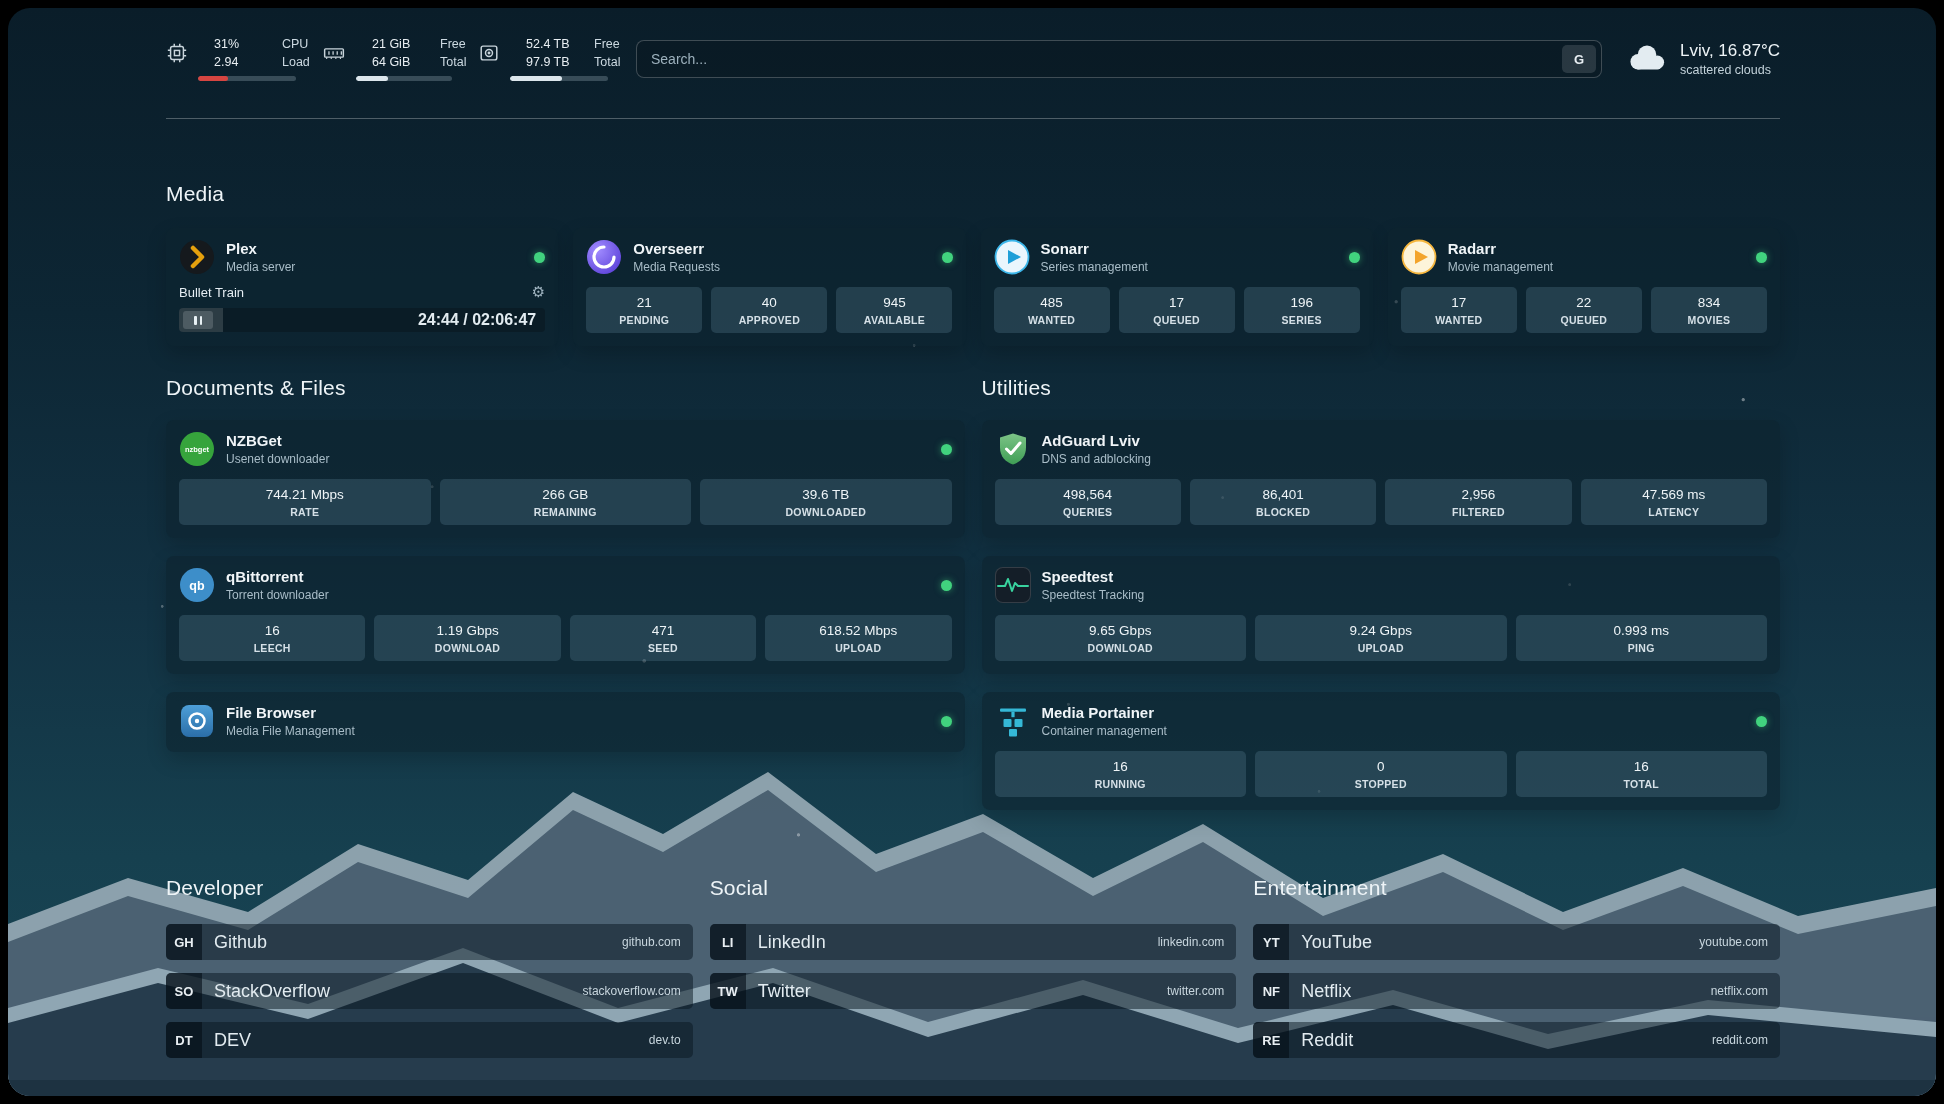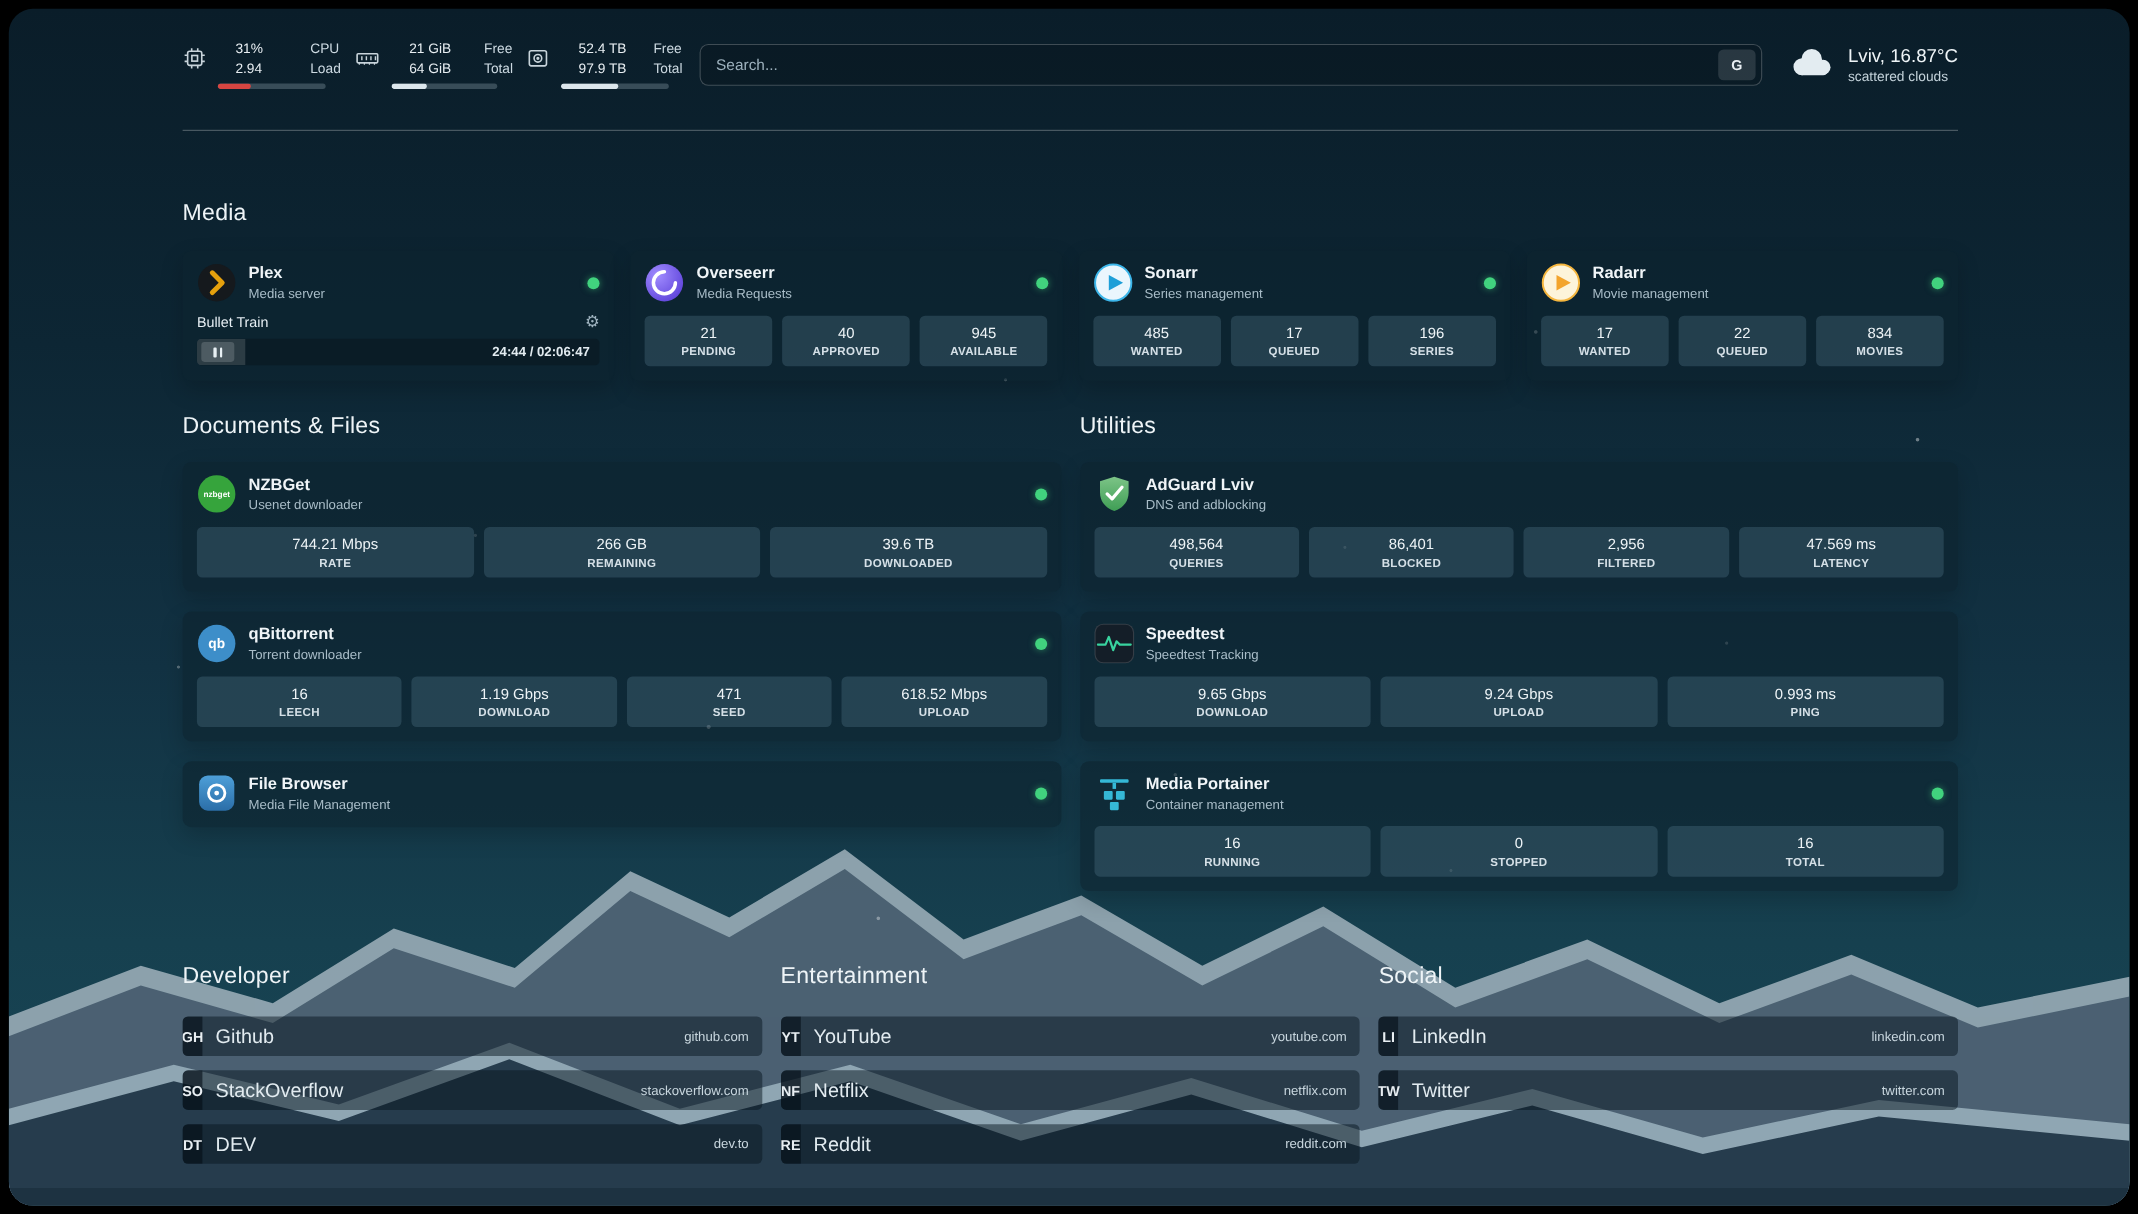--- a/index.html
+++ b/index.html
@@ -89,36 +89,36 @@
   .np-row { display:flex; align-items:center; justify-content:space-between; margin-top:10px; }
   .np-title { font-size:13px; color:#e6eef3; }
   .gear { color:#9fb3bf; font-size:15px; line-height:1; cursor:pointer;
     font-family:"DejaVu Sans", sans-serif; }
   .player { margin-top:8px; position:relative; height:24px; border-radius:4px; background:rgba(8,20,28,.5);
     display:flex; align-items:center; padding:0 9px 0 4px; overflow:hidden; }
   .player-fill { position:absolute; left:0; top:0; bottom:0; background:rgba(255,255,255,.14); }
   .pause-btn { position:relative; z-index:1; width:30px; height:18px; border-radius:3px; background:rgba(255,255,255,.16);
     display:flex; align-items:center; justify-content:center; gap:3px; cursor:pointer; flex:none; }
   .pause-btn span { width:2.5px; height:9px; background:#e8f0f4; border-radius:1px; }
-  .player-time { position:relative; z-index:1; margin-left:auto; font-size:12px; font-weight:700; color:#e2ebf0; white-space:nowrap; }
+  .player-time { position:relative; z-index:1; margin-left:auto; font-size:16px; font-weight:700; color:#e2ebf0; white-space:nowrap; }
 
   
   .main-cols { margin-top:30px; display:grid; grid-template-columns:1fr 1fr; gap:17px; align-items:start; }
   .col > .card { margin-top:20px; }
   .col > .card + .card { margin-top:18px; }
 
   .box-icon { width:36px; height:36px; border-radius:8px; background:#141e28; border:1px solid rgba(255,255,255,.14);
     display:flex; align-items:center; justify-content:center; }
 
   
   .bookmarks { margin-top:66px; display:grid; grid-template-columns:1fr 1fr 1fr; gap:17px; align-items:start; }
   .bm-col > .bm-row:first-of-type { margin-top:24px; }
   .bm-row { margin-top:13px; display:flex; align-items:center; height:36px; background:rgba(8,22,32,.5);
     border-radius:5px; overflow:hidden; cursor:pointer; }
-  .bm-abbr { width:18px; height:36px; background:rgba(4,14,22,.6); color:#e8eef2; font-weight:700; font-size:13px;
+  .bm-abbr { width:36px; height:36px; background:rgba(4,14,22,.6); color:#e8eef2; font-weight:700; font-size:13px;
     display:flex; align-items:center; justify-content:center; flex:none; }
   .bm-name { margin-left:12px; font-size:18px; color:#e2ebf0; white-space:nowrap; }
   .bm-url { margin-left:auto; margin-right:12px; font-size:12px; color:#c8d6de; white-space:nowrap; }
 
   svg text { font-family:"Liberation Sans", sans-serif; }
 </style>
 </head>
 <body>
 
 <div class="screen">
@@ -587,49 +587,49 @@
           <span class="bm-url">stackoverflow.com</span>
         </div>
         <div class="bm-row">
           <span class="bm-abbr">DT</span>
           <span class="bm-name">DEV</span>
           <span class="bm-url">dev.to</span>
         </div>
       </section>
 
       <section class="bm-col">
+        <h2 class="section-title">Social</h2>
+
+        <div class="bm-row">
+          <span class="bm-abbr">LI</span>
+          <span class="bm-name">LinkedIn</span>
+          <span class="bm-url">linkedin.com</span>
+        </div>
+        <div class="bm-row">
+          <span class="bm-abbr">TW</span>
+          <span class="bm-name">Twitter</span>
+          <span class="bm-url">twitter.com</span>
+        </div>
+      </section>
+
+      <section class="bm-col">
         <h2 class="section-title">Entertainment</h2>
 
         <div class="bm-row">
           <span class="bm-abbr">YT</span>
           <span class="bm-name">YouTube</span>
           <span class="bm-url">youtube.com</span>
         </div>
         <div class="bm-row">
           <span class="bm-abbr">NF</span>
           <span class="bm-name">Netflix</span>
           <span class="bm-url">netflix.com</span>
         </div>
         <div class="bm-row">
           <span class="bm-abbr">RE</span>
           <span class="bm-name">Reddit</span>
           <span class="bm-url">reddit.com</span>
         </div>
       </section>
-
-      <section class="bm-col">
-        <h2 class="section-title">Social</h2>
-
-        <div class="bm-row">
-          <span class="bm-abbr">LI</span>
-          <span class="bm-name">LinkedIn</span>
-          <span class="bm-url">linkedin.com</span>
-        </div>
-        <div class="bm-row">
-          <span class="bm-abbr">TW</span>
-          <span class="bm-name">Twitter</span>
-          <span class="bm-url">twitter.com</span>
-        </div>
-      </section>
     </div>
 
   </div>
 </div>
 
 </body></html>

